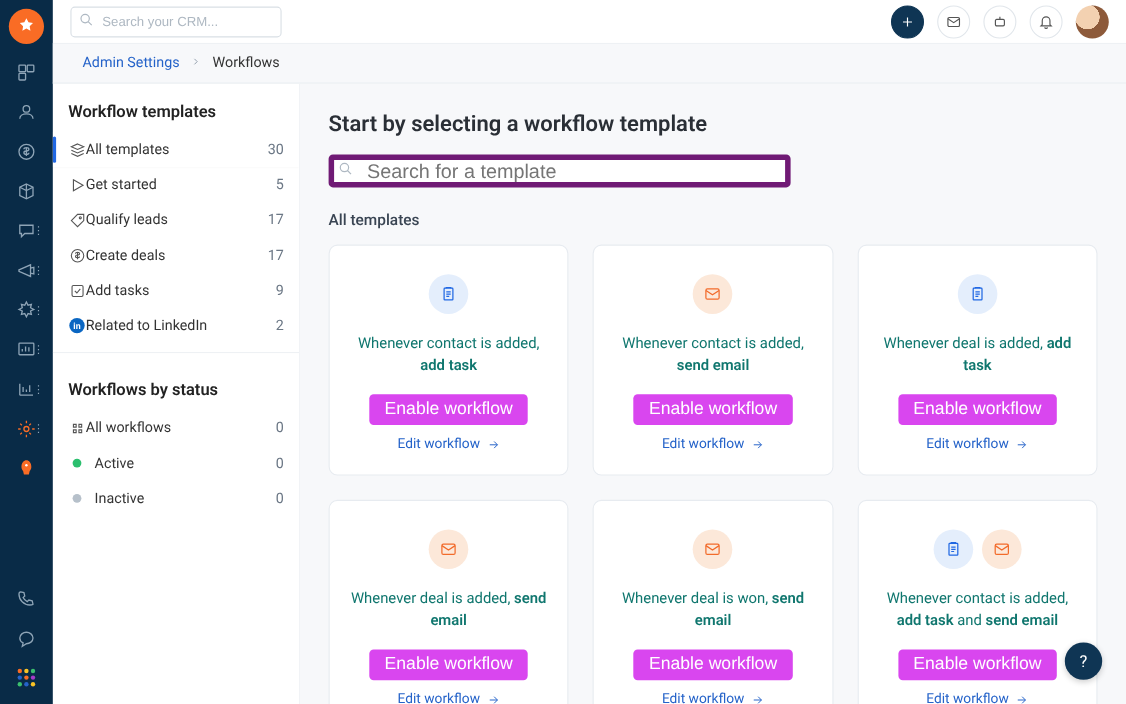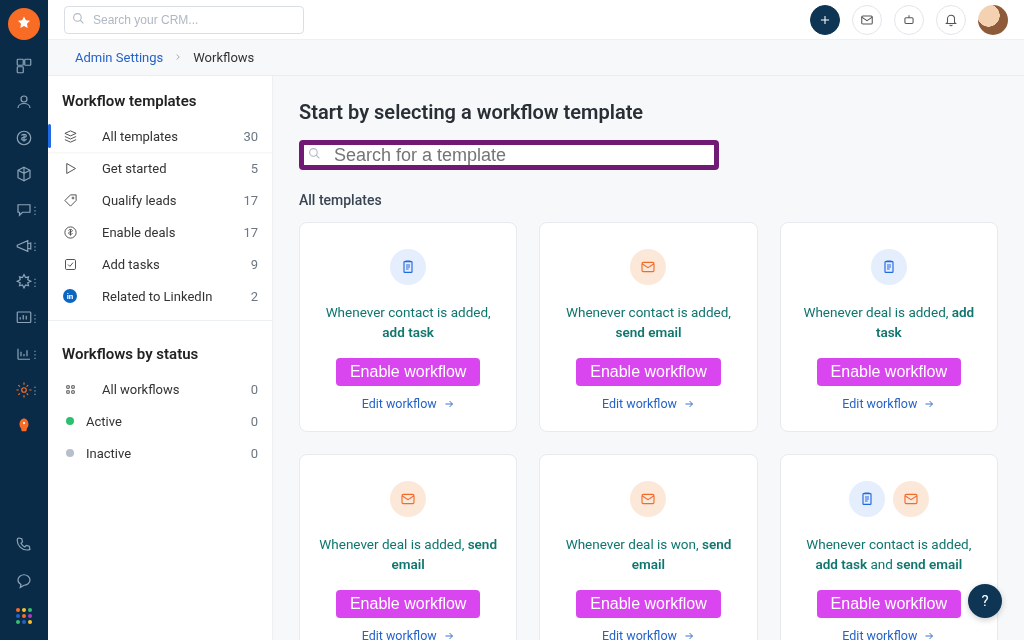--- a/index.html
+++ b/index.html
@@ -18,21 +18,21 @@
   .rail-spacer { flex: 1; }
   .rail-item.apps { }
   .apps-grid { display: grid; grid-template-columns: repeat(3,4px); grid-template-rows: repeat(3,4px); gap:2px; }
   .apps-grid span { width:4px; height:4px; border-radius:50%; }
 
   
   .main { flex: 1; display: flex; flex-direction: column; min-width:0; }
 
   
   .topbar { height: 40px; display: flex; align-items: center; padding: 0 16px; gap: 12px; border-bottom: 1px solid #eef1f4; }
-  .search-wrap { position: relative; width: 240px; }
+  .search-wrap { position: relative; width: 192px; }
   .search-wrap input { width: 100%; height: 28px; border: 1px solid #d9dfe5; border-radius: 4px; padding: 0 10px 0 28px; font-size: 12px; color: #333; }
   .search-wrap input::placeholder { color: #aeb8c2; }
   .search-wrap .sicon { position: absolute; left: 8px; top: 50%; transform: translateY(-50%); color: #aeb8c2; }
   .top-spacer { flex: 1; }
   .circle-btn { width: 30px; height: 30px; border-radius: 50%; border: 1px solid #e1e6eb; display: flex; align-items: center; justify-content: center; cursor: pointer; background:#fff;}
   .circle-btn svg { width:14px; height:14px; stroke:#555; fill:none; stroke-width:1.8; }
   .circle-btn.dark { background: #0f3554; border-color: #0f3554; }
   .circle-btn.dark svg { stroke: #fff; }
   .avatar { width: 30px; height: 30px; border-radius: 50%; background: radial-gradient(circle at 35% 35%, #f3d1b1 0 40%, #8d5a3a 41% 100%); cursor:pointer; }
 
@@ -42,21 +42,21 @@
   .crumb-sep { margin: 0 10px; color: #8a97a5; }
   .crumb-current { color: #333; font-size: 13px; }
   .crumb-spacer { flex: 1; }
   .btn-primary { background: #0f3554; color: #fff; border: none; border-radius: 4px; padding: 6px 14px; font-size: 13px; cursor: pointer; }
 
   
   .body { flex: 1; display: flex; min-height: 0; }
   .sidebar { width: 225px; border-right: 1px solid #eef1f4; overflow-y: auto; flex-shrink:0; }
   .side-section-title { font-size: 15px; font-weight: 600; padding: 16px 14px 10px; color:#222; }
   .side-item { height: 32px; display: flex; align-items: center; padding: 0 14px 0 14px; cursor: pointer; font-size: 13px; color: #333; position: relative; }
-  .side-item .sicn { width: 16px; margin-right: 24px; display:flex; align-items:center; justify-content:center; }
+  .side-item .sicn { width: 16px; margin-right: 0; display:flex; align-items:center; justify-content:center; }
   .side-item .sicn svg { width:15px; height:15px; stroke:#555; fill:none; stroke-width:1.6; }
   .side-item .count { margin-left: auto; color: #6b7785; font-size:13px; }
   .side-item.active { background:#fff; box-shadow: 0 1px 2px rgba(0,0,0,0.05); border-radius:0; }
   .side-item.active::before { content:""; position:absolute; left:0; top:4px; bottom:4px; width:3px; background:#2168e3; border-radius:2px; }
   .side-divider { height:1px; background:#eef1f4; margin: 8px 0; }
   .status-dot { width:8px; height:8px; border-radius:50%; margin-right:12px; margin-left:4px; }
   .status-dot.active { background:#2bbf6e; }
   .status-dot.inactive { background:#b6c0ca; }
   .side-item .sicn.people svg { stroke:#555; }
   .linkedin-badge { width:14px; height:14px; border-radius:50%; background:#0a66c2; color:#fff; font-size:8px; font-weight:700; display:flex; align-items:center; justify-content:center; }
@@ -275,21 +275,21 @@
             <span>Qualify leads</span>
             <span class="count">17</span>
           </div>
           <div class="side-item">
             <span class="sicn">
               <svg viewBox="0 0 24 24">
                 <circle cx="12" cy="12" r="9"></circle>
                 <path d="M12 7v10M9 9c0-1 1-2 3-2s3 1 3 2-1 2-3 2-3 1-3 2 1 2 3 2 3-1 3-2"></path>
               </svg>
             </span>
-            <span>Enable deals</span>
+            <span>Create deals</span>
             <span class="count">17</span>
           </div>
           <div class="side-item">
             <span class="sicn">
               <svg viewBox="0 0 24 24">
                 <rect x="4" y="4" width="16" height="16" rx="2"></rect>
                 <path d="M8 12l3 3 5-6"></path>
               </svg>
             </span>
             <span>Add tasks</span>

